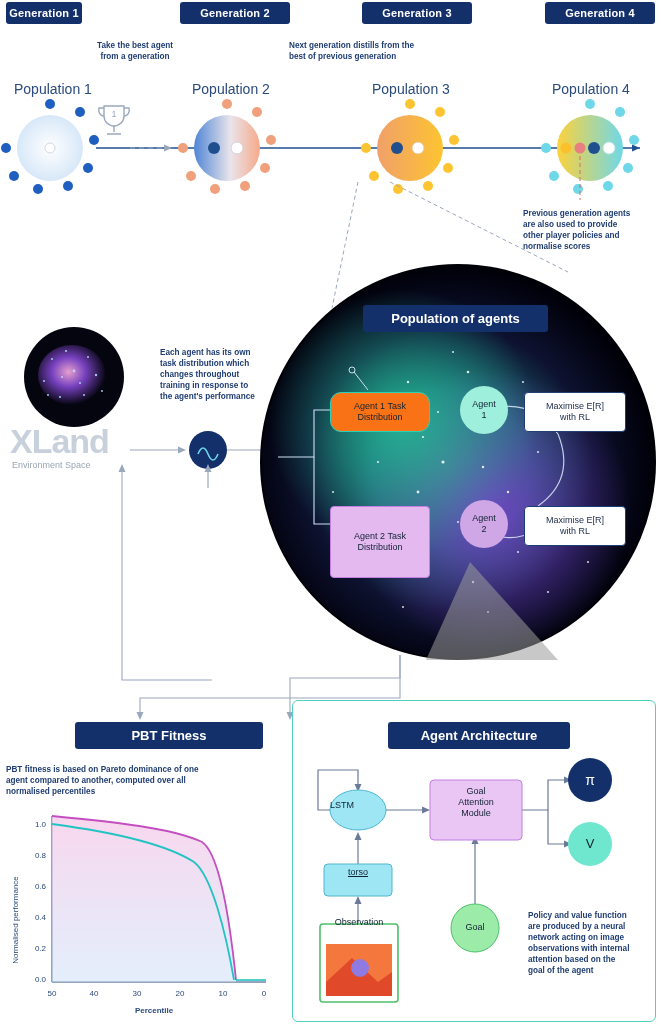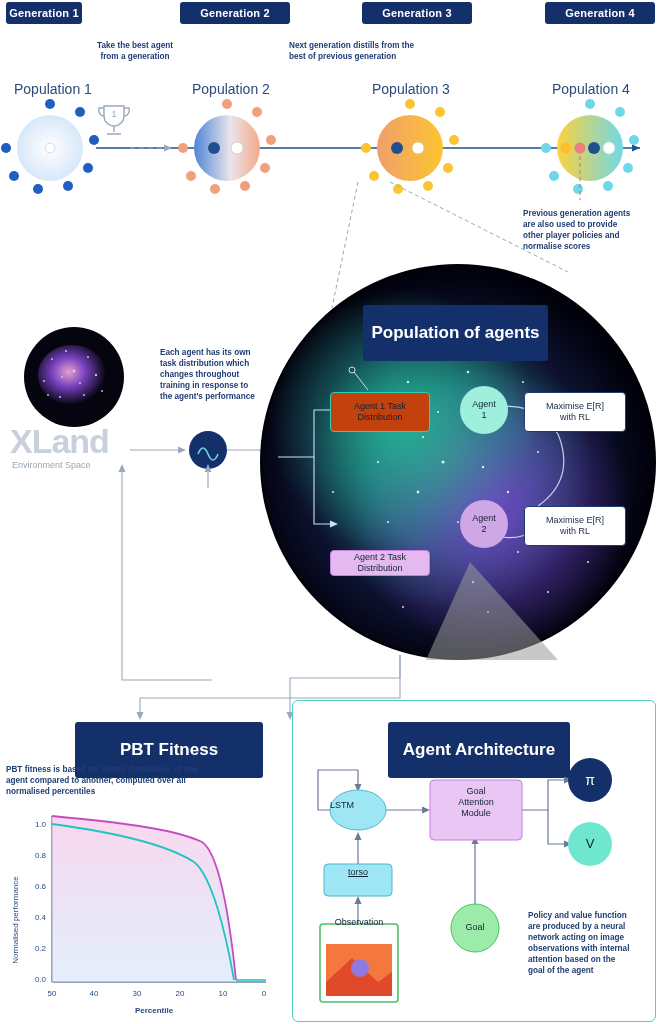--- a/index.html
+++ b/index.html
@@ -4,22 +4,22 @@
 <style>
   html,body{margin:0;padding:0;background:#ffffff;}
   body{width:661px;height:1024px;position:relative;overflow:hidden;
        font-family:"Liberation Sans",sans-serif;color:#1b2a4a;}
   .abs{position:absolute;}
   .gen-pill{background:#14306b;color:#ffffff;font-size:11px;font-weight:bold;
             text-align:center;padding:5px 0;border-radius:3px;letter-spacing:.2px;}
   .pop-label{font-size:14px;color:#2b4a7d;}
   .note{font-size:8.2px;color:#1f3d73;line-height:1.35;font-weight:bold;}
   .box{border:1.4px solid #1f3d73;border-radius:4px;}
-  .title-pill{background:#14306b;color:#fff;font-size:17px;font-weight:bold;
-              text-align:center;padding:18px 0;border-radius:3px;}
+  .title-pill{background:#14306b;color:#fff;font-size:13px;font-weight:bold;
+              text-align:center;padding:6px 0;border-radius:3px;}
   .lbl{font-size:9px;text-align:center;line-height:1.2;}
   svg{display:block;}
   .axis-txt{font-size:8px;fill:#2b4a7d;}
   .white{color:#fff;}
 </style>
 </head>
 <body>
 
 <div class="abs gen-pill" style="left:6px;top:2px;width:76px;">Generation 1</div>
 <div class="abs gen-pill" style="left:180px;top:2px;width:110px;">Generation 2</div>
@@ -245,29 +245,29 @@
   <path d="M 56 195 L 56 262 L 76 262" fill="none" stroke="#cfe0f2" stroke-width="1.1"></path>
   <polygon points="80,148 72,144.5 72,151.5" fill="#cfe0f2"></polygon>
   <polygon points="80,262 72,258.5 72,265.5" fill="#cfe0f2"></polygon>
 
   <path d="M 96 110 L 110 128" stroke="#cfe0f2" stroke-width="1"></path>
   <circle cx="94" cy="108" r="3" fill="none" stroke="#cfe0f2" stroke-width="1"></circle>
 </svg>
 
 <div class="abs title-pill" style="left:363px;top:305px;width:185px;">Population of agents</div>
 
-<div class="abs box lbl" style="left:330px;top:392px;width:90px;padding:8px 4px;background:#c2410c;color:#123;white-space:pre-line;border-color:#2fd0b8;">Agent 1 Task
+<div class="abs box lbl" style="left:330px;top:392px;width:90px;padding:8px 4px;background:#f97316;color:#123;white-space:pre-line;border-color:#2fd0b8;border-radius:11px;">Agent 1 Task
 Distribution</div>
 <div class="abs lbl" style="left:460px;top:386px;width:48px;height:48px;border-radius:50%;background:#9ef0dc;
             display:flex;align-items:center;justify-content:center;white-space:pre-line;color:#123;">Agent
 1</div>
 <div class="abs box lbl" style="left:524px;top:392px;width:92px;padding:8px 4px;background:#ffffff;white-space:pre-line;">Maximise E[R]
 with RL</div>
 
-<div class="abs box lbl" style="left:330px;top:506px;width:90px;padding:1px 4px;background:#e3b9f0;color:#123;white-space:pre-line;border-color:#c47fe0;margin-top:44px;">Agent 2 Task
+<div class="abs box lbl" style="left:330px;top:506px;width:90px;padding:24px 4px;background:#e3b9f0;color:#123;white-space:pre-line;border-color:#c47fe0;">Agent 2 Task
 Distribution</div>
 <div class="abs lbl" style="left:460px;top:500px;width:48px;height:48px;border-radius:50%;background:#cfa6e6;
             display:flex;align-items:center;justify-content:center;white-space:pre-line;color:#123;">Agent
 2</div>
 <div class="abs box lbl" style="left:524px;top:506px;width:92px;padding:8px 4px;background:#ffffff;white-space:pre-line;">Maximise E[R]
 with RL</div>
 
 <svg class="abs" style="left:100px;top:440px;" width="340" height="280" viewBox="0 0 340 280">
   <path d="M 112 240 L 22 240 L 22 30" fill="none" stroke="#9aa8bd" stroke-width="1.1"></path>
   <polygon points="22,24 18.5,32 25.5,32" fill="#9aa8bd"></polygon>

